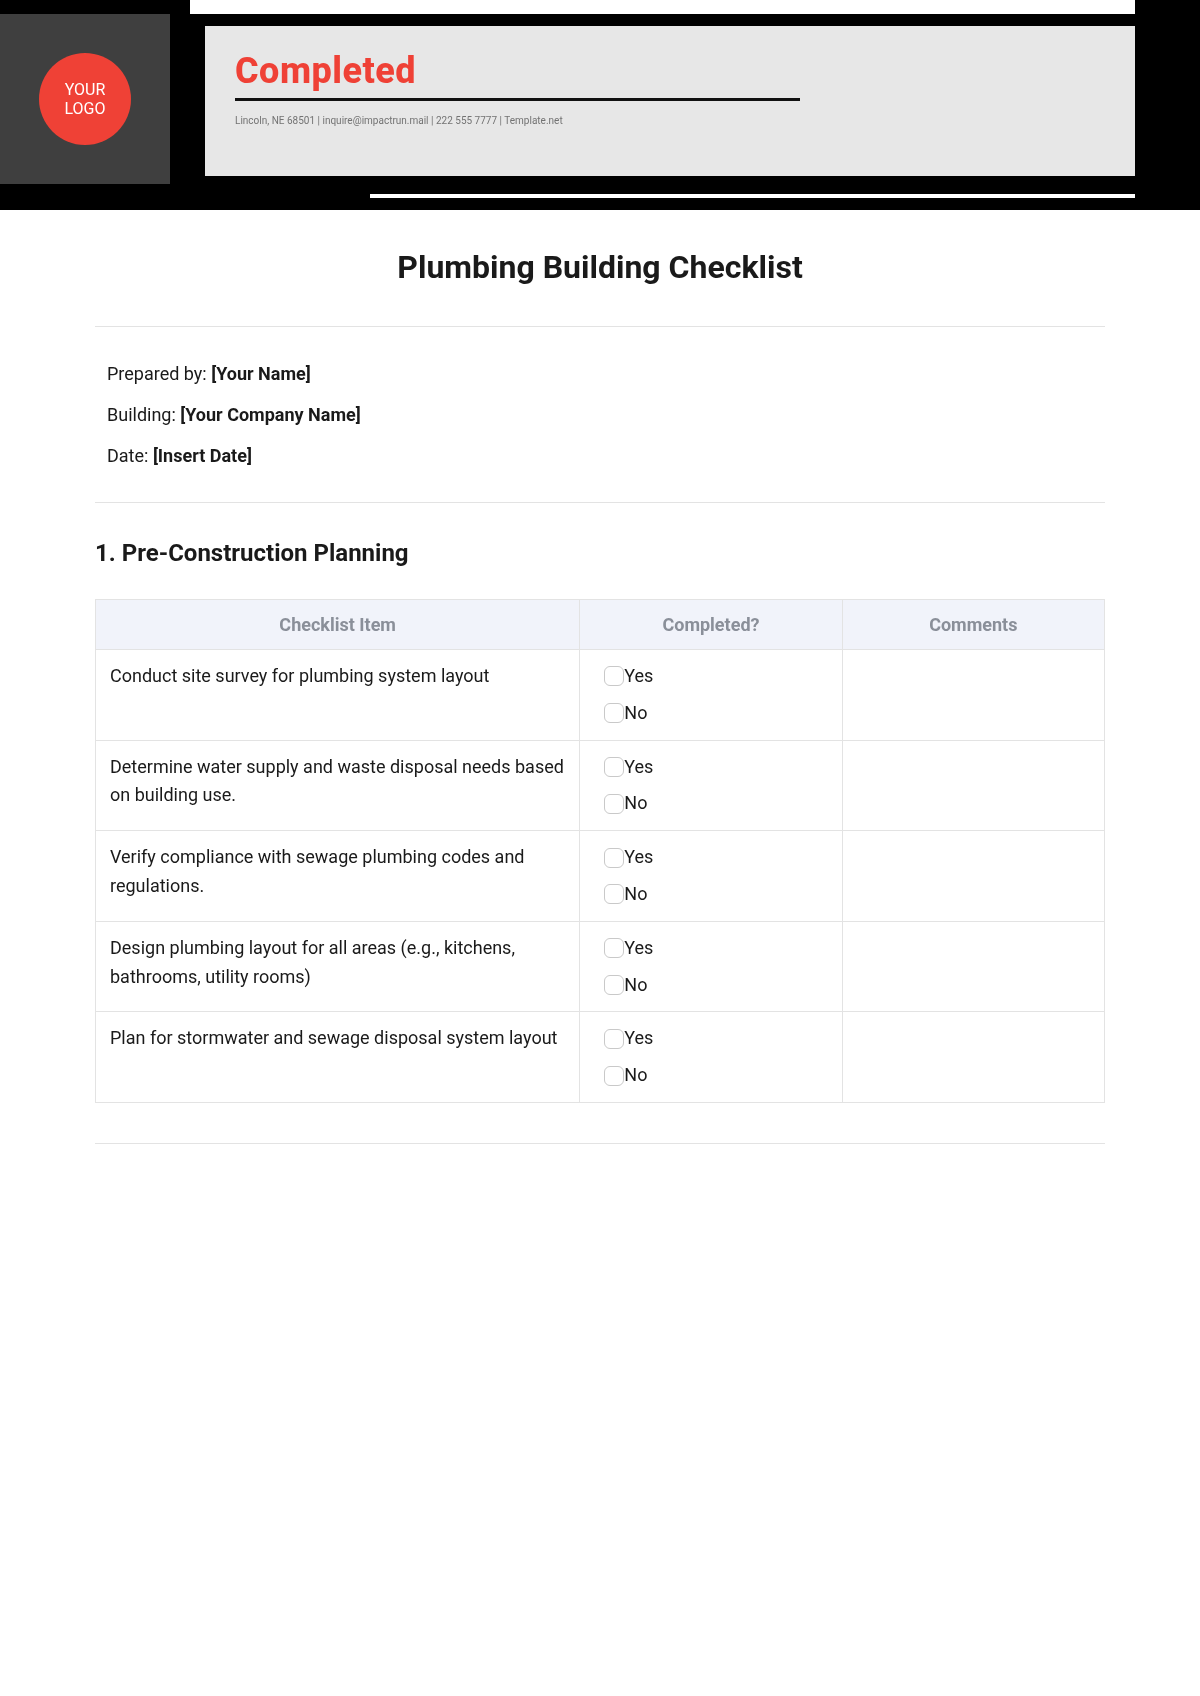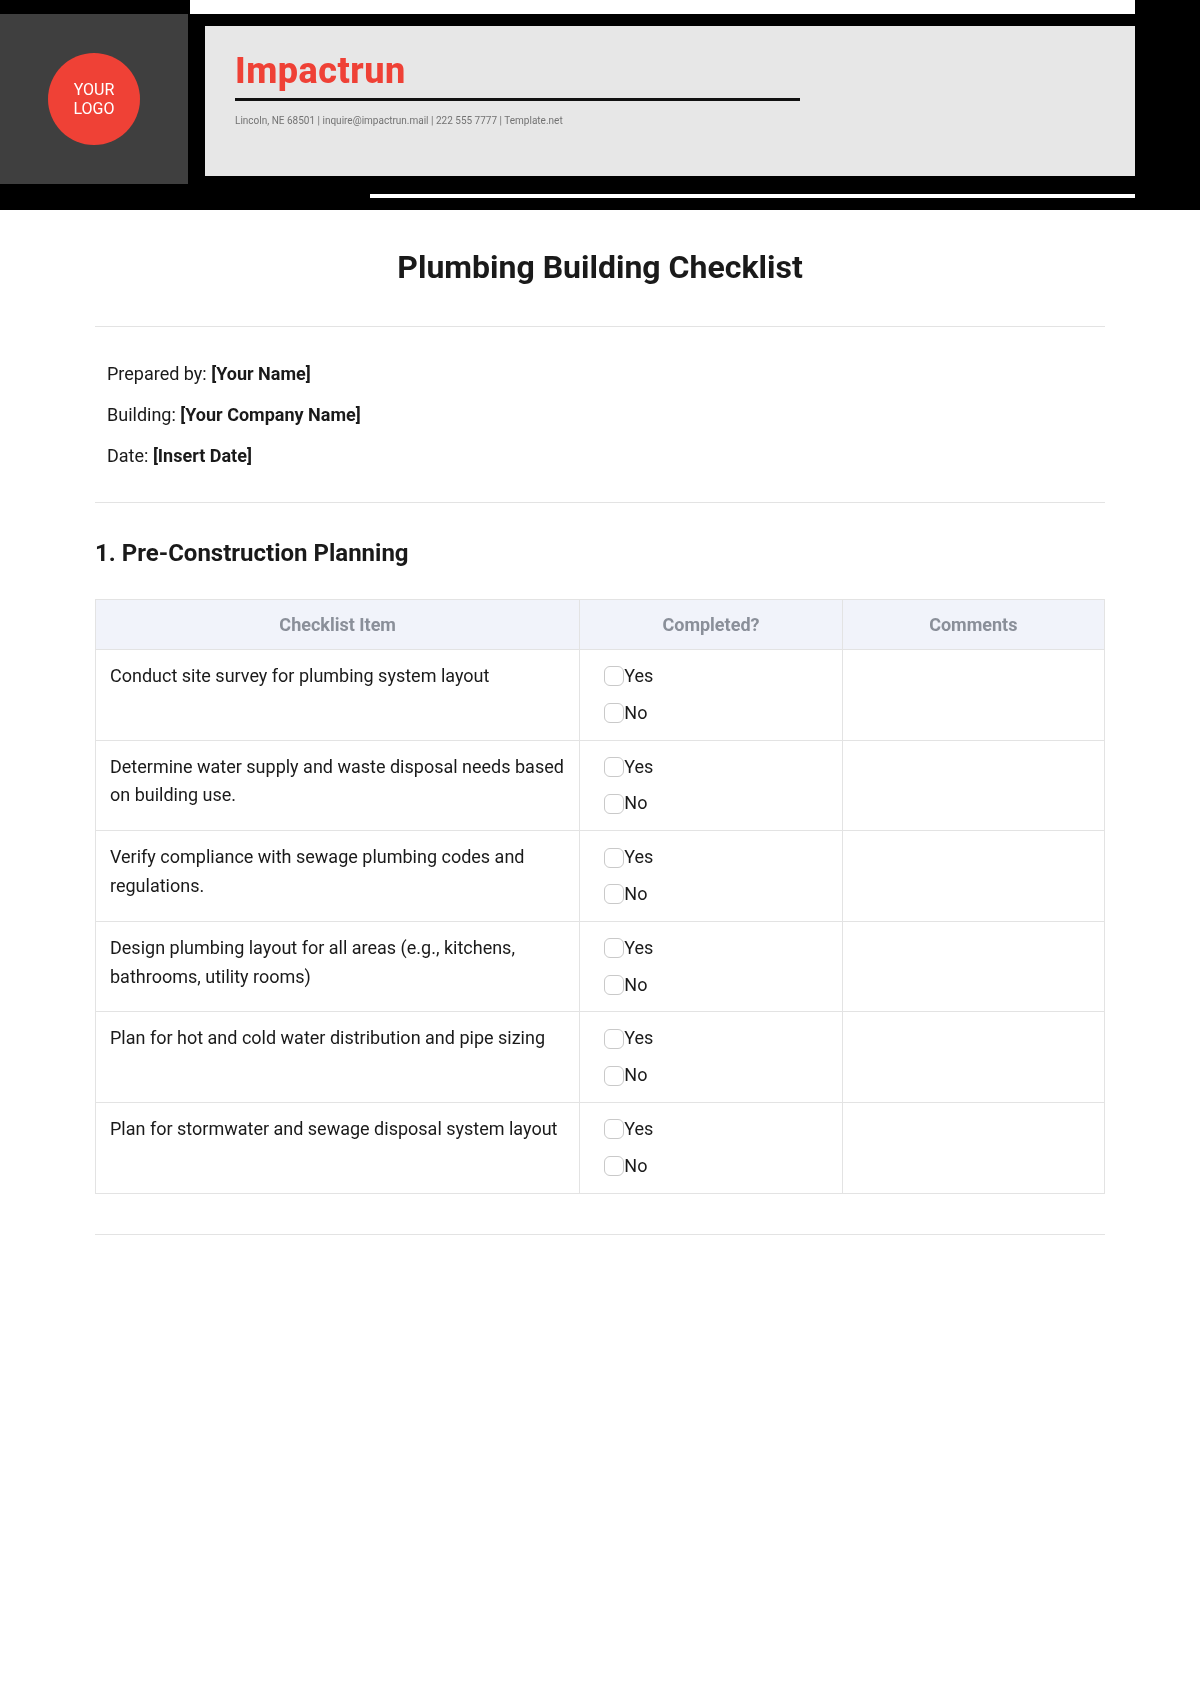--- a/index.html
+++ b/index.html
@@ -1,19 +1,19 @@
 <!DOCTYPE html>
 <html><head>
 <meta charset="utf-8">
 <style>
 * { box-sizing: border-box; margin: 0; padding: 0; }
 body { font-family: -apple-system, BlinkMacSystemFont, "Segoe UI", Roboto, Arial, sans-serif; background: #fff; width: 1200px; }
 .header-band { background: #000; height: 210px; position: relative; }
 .header-band::before { content: ""; position: absolute; top: 0; left: 190px; right: 65px; height: 14px; background: #fff; }
-.logo-box { position: absolute; left: 0; top: 14px; width: 188px; height: 170px; background: #3f3f3f; display: flex; align-items: center; justify-content: center; }
+.logo-box { position: absolute; left: 0; top: 14px; width: 170px; height: 170px; background: #3f3f3f; display: flex; align-items: center; justify-content: center; }
 .logo-circle { width: 92px; height: 92px; border-radius: 50%; background: #ef4136; display: flex; flex-direction: column; align-items: center; justify-content: center; color: #fff; font-size: 16px; line-height: 1.2; font-weight: 400; }
 .header-card { position: absolute; left: 205px; top: 26px; right: 65px; height: 150px; background: #e7e7e7; padding: 24px 30px; }
 .company-name { font-size: 36px; font-weight: 800; color: #ef4136; letter-spacing: 0.5px; margin-bottom: 6px; }
 .company-underline { width: 565px; height: 3px; background: #111; margin-bottom: 14px; }
 .company-info { font-size: 10px; color: #737373; }
 .header-bottom-line { position: absolute; left: 370px; right: 65px; bottom: 12px; height: 4px; background: #fff; }
 .content { padding: 38px 95px 60px; }
 .doc-title { font-size: 32px; font-weight: 700; color: #1a1a1a; text-align: center; margin-bottom: 40px; }
 .hr { border: none; border-top: 1px solid #e3e3e3; margin: 0 0 36px; }
 .meta-row { font-size: 18px; color: #1a1a1a; margin-bottom: 20px; }
@@ -35,21 +35,21 @@
 <body>
 
 <div class="header-band">
   <div class="logo-box">
     <div class="logo-circle">
       <span>YOUR</span>
       <span>LOGO</span>
     </div>
   </div>
   <div class="header-card">
-    <div class="company-name">Impactrun</div>
+    <div class="company-name">Completed</div>
     <div class="company-underline"></div>
     <div class="company-info">Lincoln, NE 68501 | inquire@impactrun.mail | 222 555 7777 | Template.net</div>
   </div>
   <div class="header-bottom-line"></div>
 </div>
 
 <div class="content">
   <h1 class="doc-title">Plumbing Building Checklist</h1>
   <hr class="hr">
 
@@ -134,36 +134,20 @@
               </div>
               <div class="yn-opt">
                 <span class="cbx"></span>
                 <span>No</span>
               </div>
             </div>
           </td>
           <td></td>
         </tr>
         <tr>
-          <td>Plan for hot and cold water distribution and pipe sizing</td>
-          <td>
-            <div class="yn-stack">
-              <div class="yn-opt">
-                <span class="cbx"></span>
-                <span>Yes</span>
-              </div>
-              <div class="yn-opt">
-                <span class="cbx"></span>
-                <span>No</span>
-              </div>
-            </div>
-          </td>
-          <td></td>
-        </tr>
-        <tr>
           <td>Plan for stormwater and sewage disposal system layout</td>
           <td>
             <div class="yn-stack">
               <div class="yn-opt">
                 <span class="cbx"></span>
                 <span>Yes</span>
               </div>
               <div class="yn-opt">
                 <span class="cbx"></span>
                 <span>No</span>

